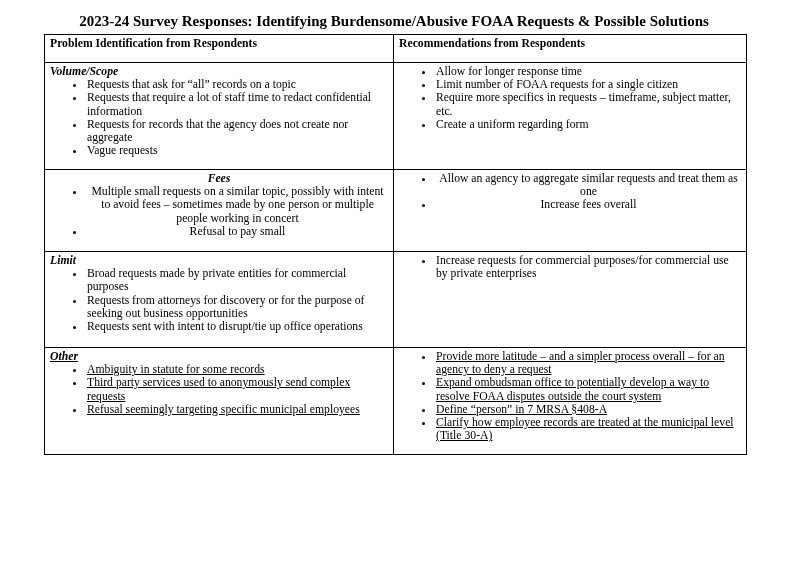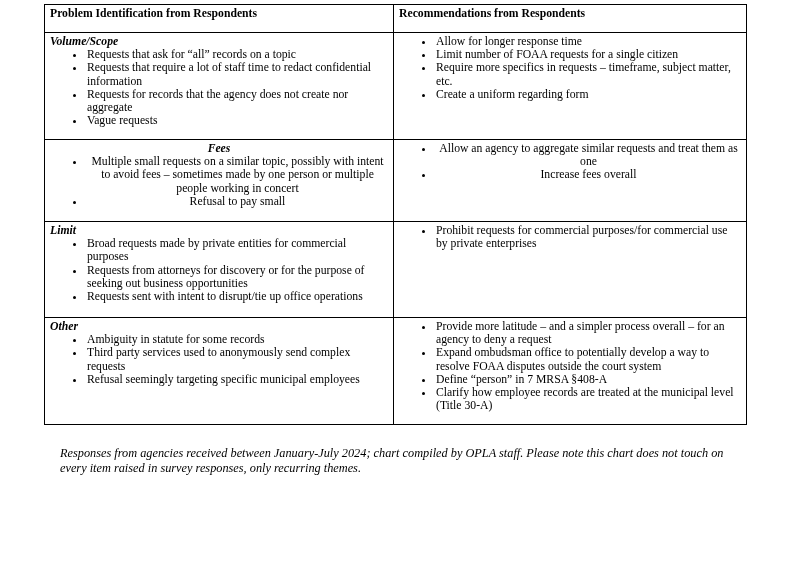--- a/index.html
+++ b/index.html
@@ -45,21 +45,21 @@
   }
   .survey-table th {
     text-align: left;
     font-weight: bold;
     height: 24px;
   }
   tr.r-volume    td { height: 103px; }
   tr.r-fees      td { height: 78px; text-align: center;  }
   tr.r-intent    td { height: 92px;  }
   tr.r-requestor td { height: 50px;  }
-  tr.r-other     td { height: 103px; }
+  tr.r-other     td { height: 103px; text-decoration: underline; }
   .section-heading {
     font-weight: bold;
     font-style: italic;
   }
   ul.bullets {
     margin: 0;
     padding-left: 36px;
     list-style-type: disc;
   }
   ul.bullets li {
@@ -71,20 +71,21 @@
     font-style: italic;
     font-size: 12.3px;
     line-height: 14.6px;
   }
 </style>
 </head>
 <body>
 
 <div class="page">
 
+  <div class="doc-title">2023-24 Survey Responses: Identifying Burdensome/Abusive FOAA Requests &amp; Possible Solutions</div>
 
   <table class="survey-table">
     <colgroup>
       <col class="col-problems">
       <col class="col-recs">
     </colgroup>
     <thead>
       <tr>
         <th>Problem Identification from Respondents</th>
         <th>Recommendations from Respondents</th>
@@ -132,21 +133,21 @@
         <td>
           <div class="section-heading">Limit</div>
           <ul class="bullets">
             <li>Broad requests made by private entities for commercial purposes</li>
             <li>Requests from attorneys for discovery or for the purpose of seeking out business opportunities</li>
             <li>Requests sent with intent to disrupt/tie up office operations</li>
           </ul>
         </td>
         <td>
           <ul class="bullets">
-            <li>Prohibit requests for commercial purposes/for commercial use by private enterprises</li>
+            <li>Increase requests for commercial purposes/for commercial use by private enterprises</li>
           </ul>
         </td>
       </tr>
 
 
       <tr class="r-other">
         <td>
           <div class="section-heading">Other</div>
           <ul class="bullets">
             <li>Ambiguity in statute for some records</li>
@@ -160,15 +161,14 @@
             <li>Expand ombudsman office to potentially develop a way to resolve FOAA disputes outside the court system</li>
             <li>Define “person” in 7 MRSA §408-A</li>
             <li>Clarify how employee records are treated at the municipal level (Title 30-A)</li>
           </ul>
         </td>
       </tr>
 
     </tbody>
   </table>
 
-  <p class="footnote">Responses from agencies received between January-July 2024; chart compiled by OPLA staff.  Please note this chart does not touch on every item raised in survey responses, only recurring themes.</p>
 
 </div>
 
 </body></html>

